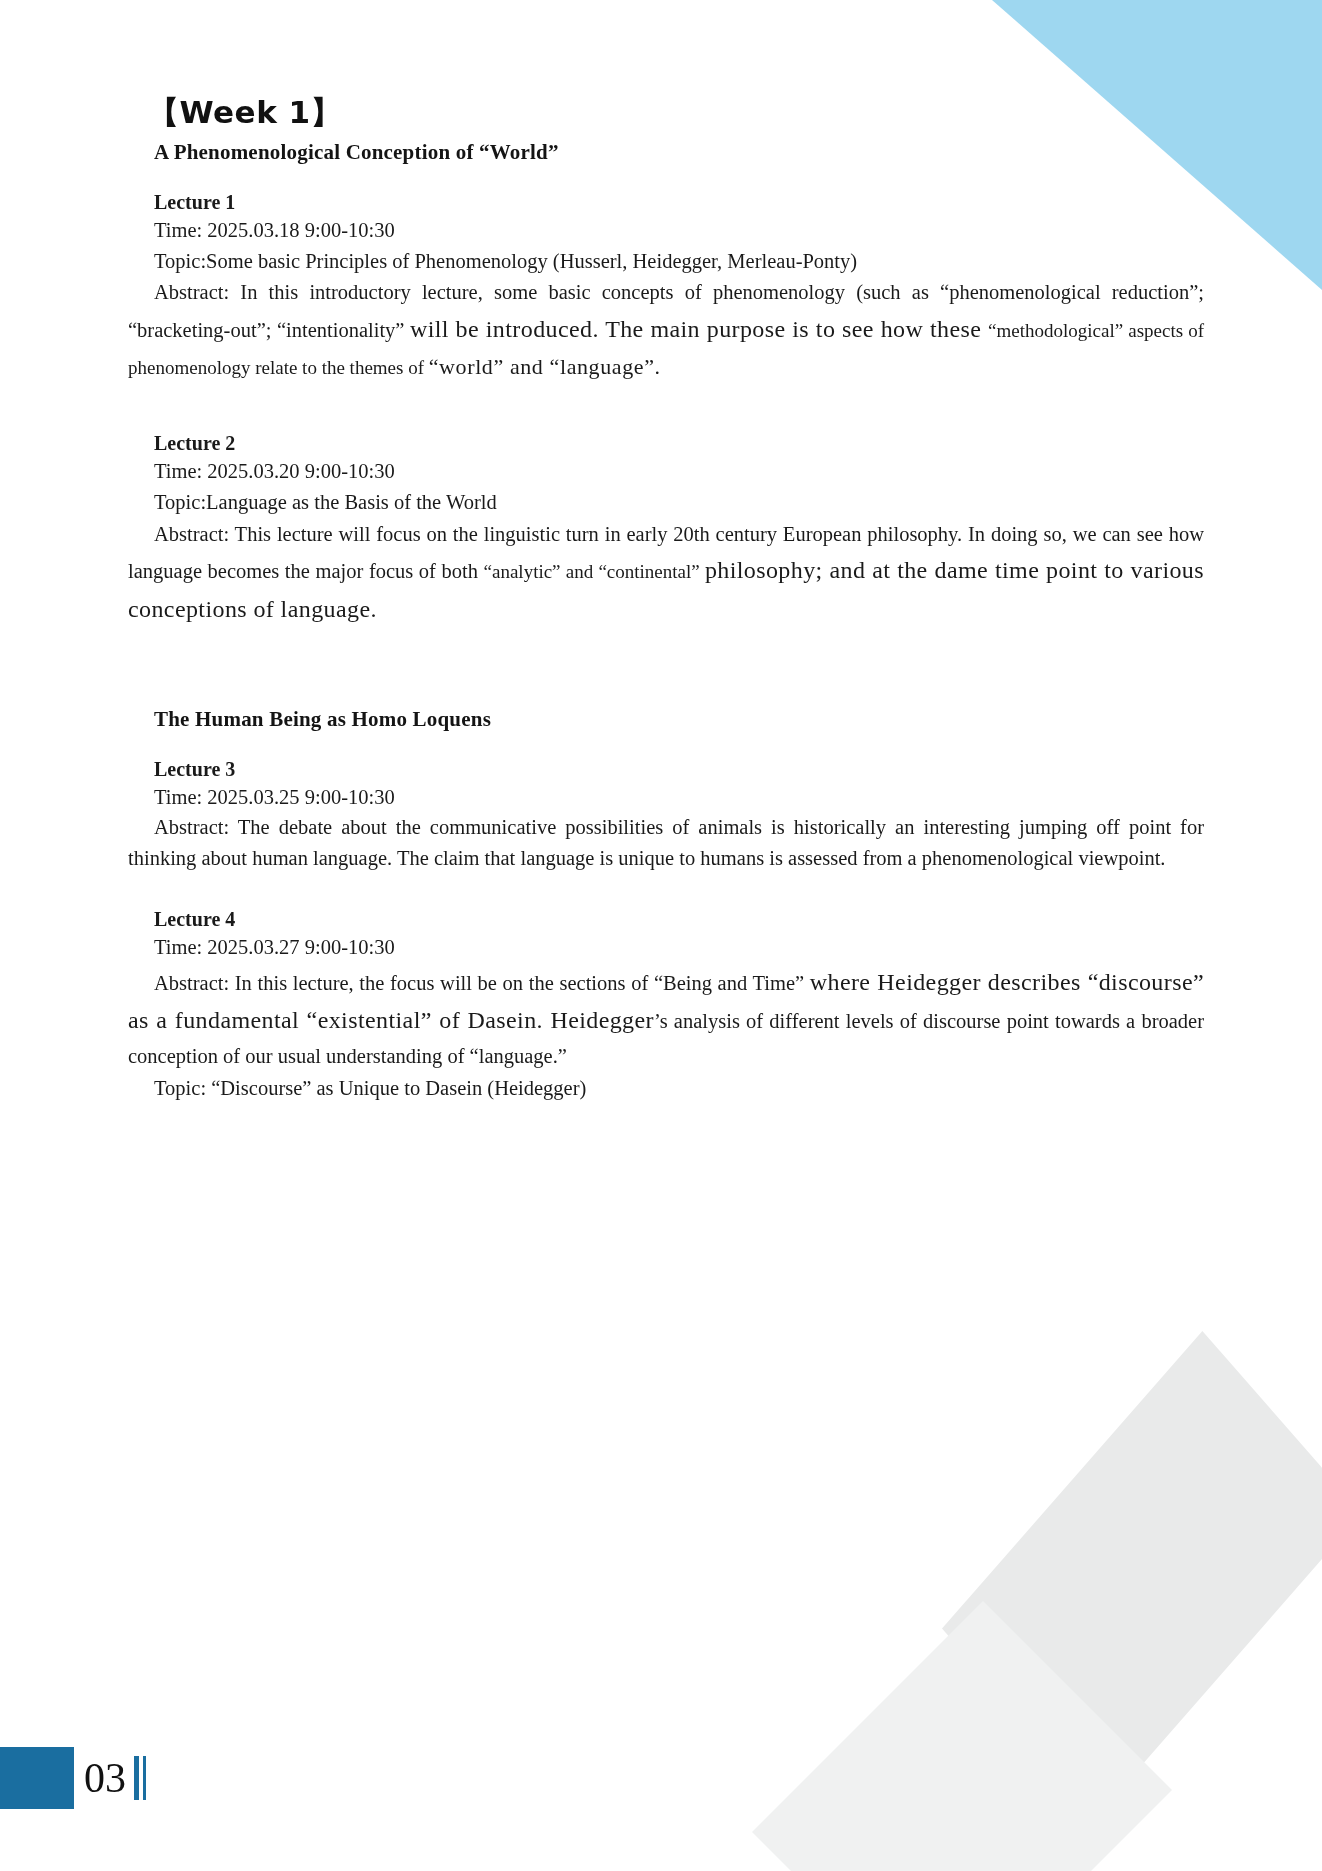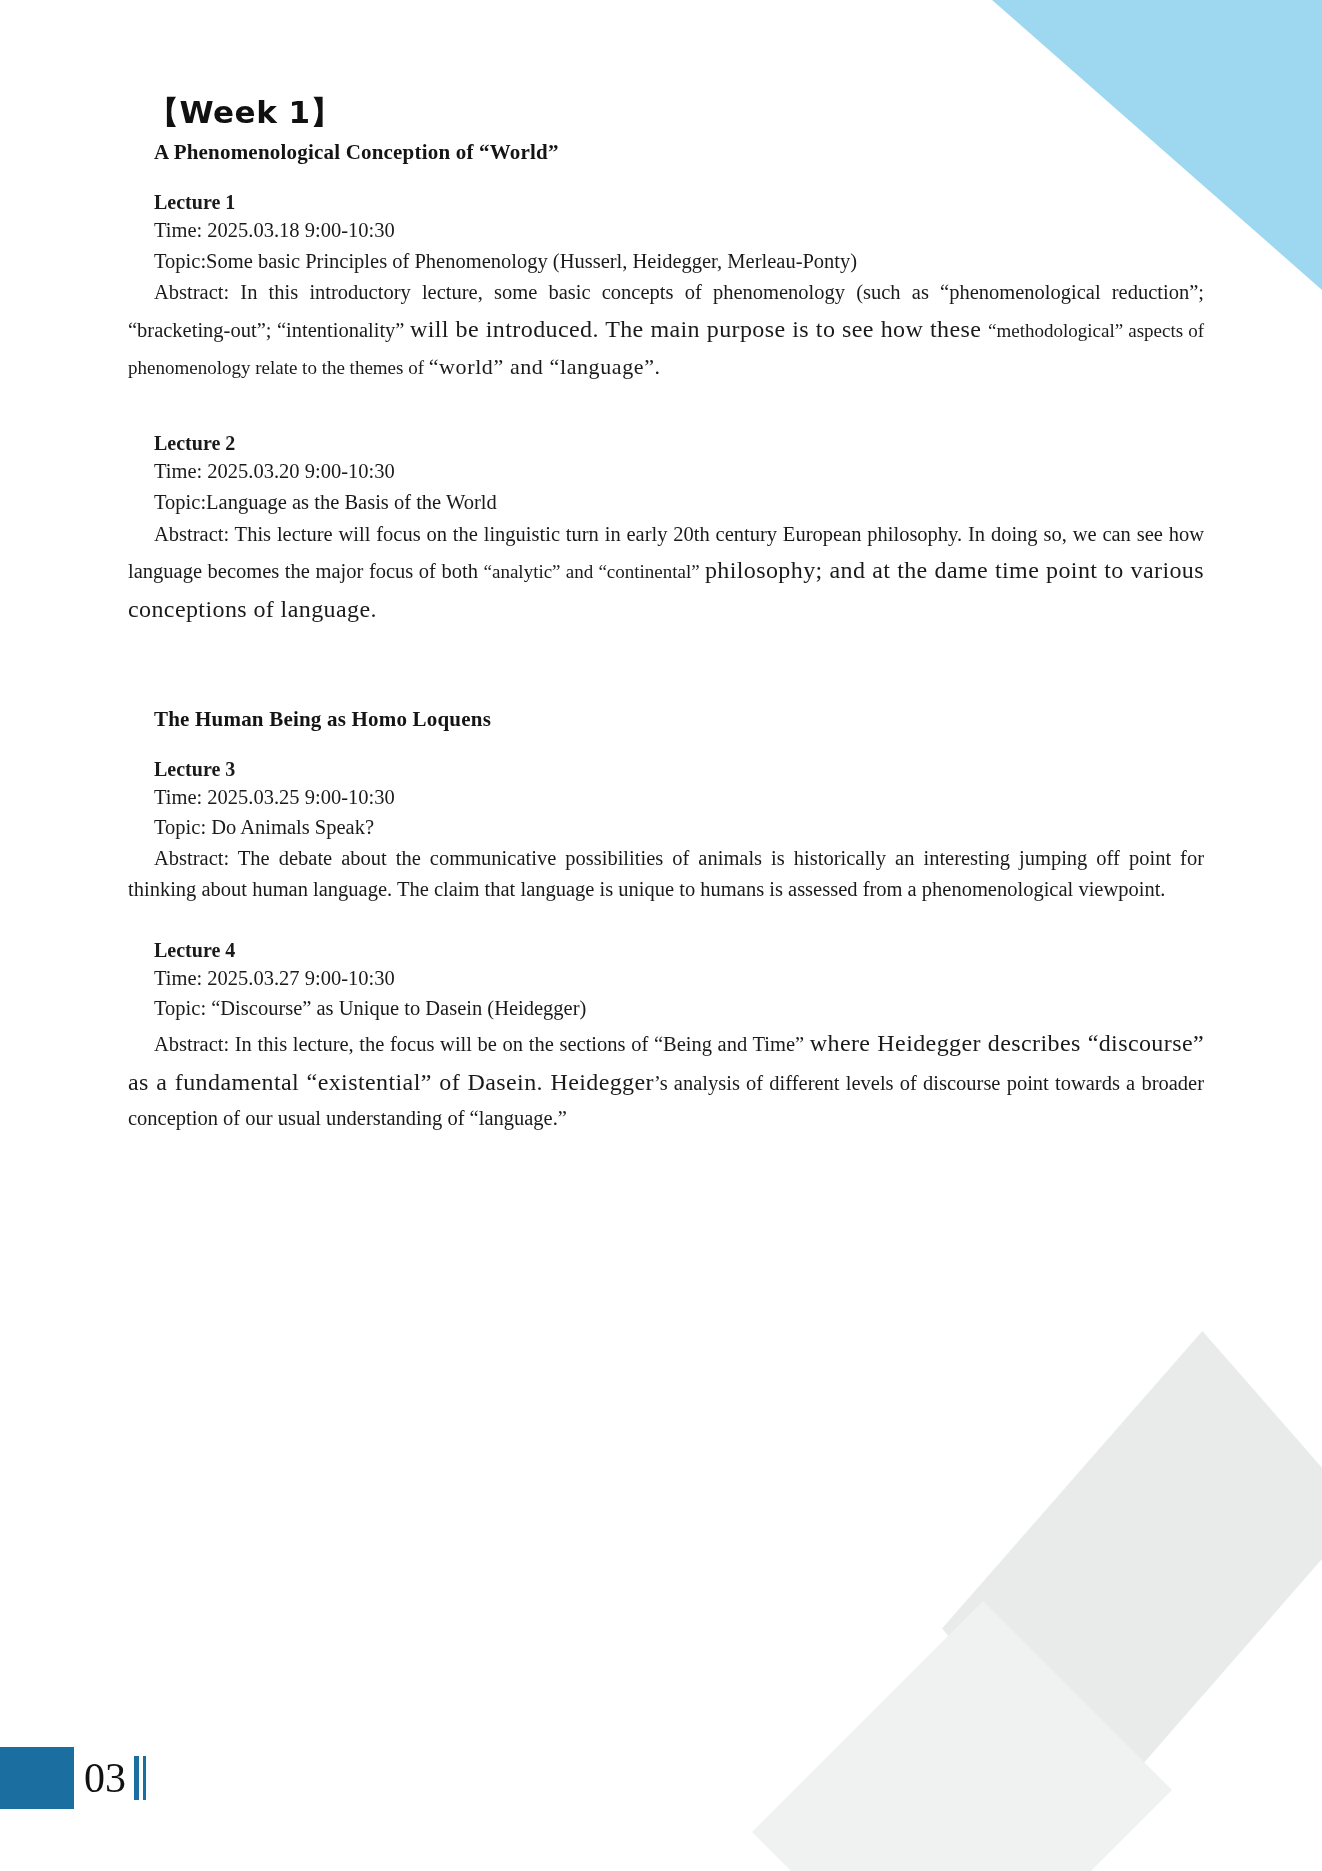--- a/index.html
+++ b/index.html
@@ -177,35 +177,34 @@
   </section>
 
   <div class="spacer-lg"></div>
 
   <section>
     <h2 class="week-subtitle">The Human Being as Homo Loquens</h2>
 
     <div class="lecture-block">
       <div class="lecture-title">Lecture 3</div>
       <div class="lecture-line">Time: 2025.03.25  9:00-10:30</div>
-      <p class="abstract" style="margin-bottom:0;">Topic: Do Animals Speak?</p>
       <p class="abstract">
         <span class="s1">Abstract: The debate about the communicative possibilities of animals is historically an interesting jumping off point for thinking about human language. The claim that language is unique to humans is assessed from a phenomenological viewpoint.</span>
       </p>
     </div>
 
     <div class="spacer-sm"></div>
 
     <div class="lecture-block">
       <div class="lecture-title">Lecture 4</div>
       <div class="lecture-line">Time: 2025.03.27  9:00-10:30</div>
-      <p class="abstract" style="margin-bottom:0;">Topic: “Discourse” as Unique to Dasein (Heidegger)</p>
       <p class="abstract wide">
         <span class="s1">Abstract: In this lecture, the focus will be on the sections of “Being and Time” </span><span class="s3">where Heidegger describes “discourse” as a fundamental “existential” of Dasein. Heidegger</span><span class="s1">’s analysis of different levels of discourse point towards a broader conception of our usual understanding of “language.”</span>
       </p>
+      <p class="abstract" style="margin-bottom:0;">Topic: “Discourse” as Unique to Dasein (Heidegger)</p>
     </div>
   </section>
 
 </div>
 
 <div class="footer">
   <div class="footer-bar"></div>
   <div class="footer-num">03</div>
   <div class="footer-ticks">
     <div class="footer-tick"></div>

